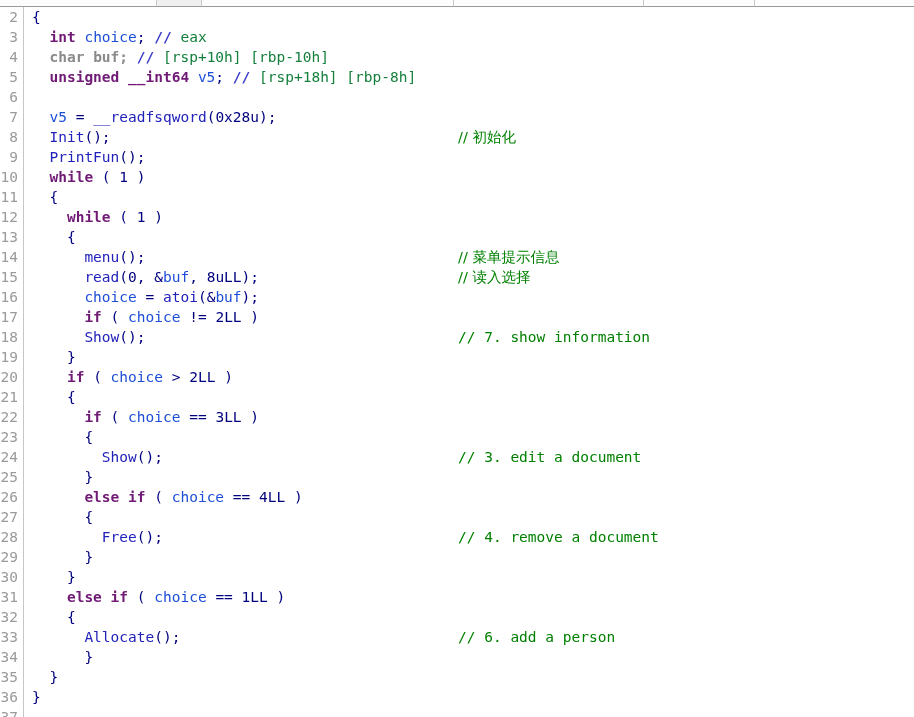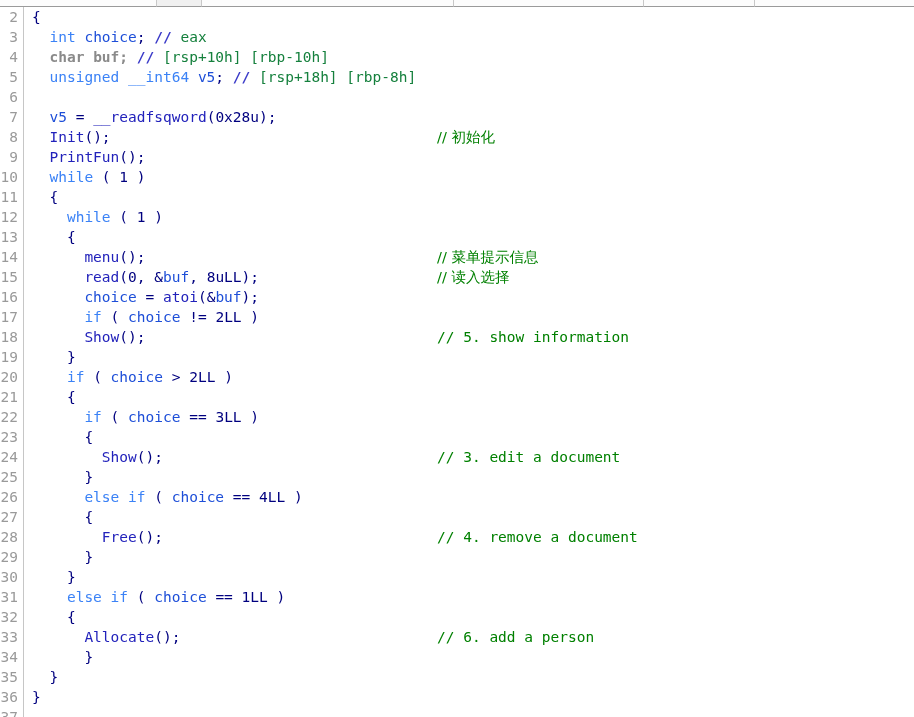--- a/index.html
+++ b/index.html
@@ -82,32 +82,32 @@
     position: relative;
   }
   .code-text {
     position: absolute;
     left: 7px;
     top: 0;
     white-space: pre;
   }
   .code-cmt {
     position: absolute;
-    left: 412px;
+    left: 433px;
     top: 0;
     white-space: pre;
     color: #008000;
     font-size: 14.5px;
   }
   .code-cmt.cjk {
     font-family: "DejaVu Sans", "Liberation Sans", sans-serif;
   }
 
   
-  .t-kw    { color: #3b82f6; font-weight: normal; }   
+  .t-kw    { color: #701a75; font-weight: bold; }   
   .t-plain { color: #00007f; }                      
   .t-fn    { color: #2222bb; }                      
   .t-var   { color: #1d4ed8; }                      
   .t-grey  { color: #8a8a8a; font-weight: bold; }                      
   .t-cmtb  { color: #3a3ac8; font-weight: bold; }   
   .t-cmtv  { color: #15803d; }                      
 </style>
 </head>
 <body>
 
@@ -169,21 +169,21 @@
     <div class="code-line"><span class="code-text">  <span class="t-fn">Init</span><span class="t-plain">(</span><span class="t-plain">)</span><span class="t-plain">;</span></span><span class="code-cmt cjk">// 初始化</span></div>
     <div class="code-line"><span class="code-text">  <span class="t-fn">PrintFun</span><span class="t-plain">(</span><span class="t-plain">)</span><span class="t-plain">;</span></span></div>
     <div class="code-line"><span class="code-text">  <span class="t-kw">while</span> <span class="t-plain">(</span> <span class="t-plain">1</span> <span class="t-plain">)</span></span></div>
     <div class="code-line"><span class="code-text">  <span class="t-plain">{</span></span></div>
     <div class="code-line"><span class="code-text">    <span class="t-kw">while</span> <span class="t-plain">(</span> <span class="t-plain">1</span> <span class="t-plain">)</span></span></div>
     <div class="code-line"><span class="code-text">    <span class="t-plain">{</span></span></div>
     <div class="code-line"><span class="code-text">      <span class="t-fn">menu</span><span class="t-plain">(</span><span class="t-plain">)</span><span class="t-plain">;</span></span><span class="code-cmt cjk">// 菜单提示信息</span></div>
     <div class="code-line"><span class="code-text">      <span class="t-fn">read</span><span class="t-plain">(</span><span class="t-plain">0</span><span class="t-plain">,</span> <span class="t-plain">&amp;</span><span class="t-var">buf</span><span class="t-plain">,</span> <span class="t-plain">8</span><span class="t-plain">uLL</span><span class="t-plain">)</span><span class="t-plain">;</span></span><span class="code-cmt cjk">// 读入选择</span></div>
     <div class="code-line"><span class="code-text">      <span class="t-var">choice</span> <span class="t-plain">=</span> <span class="t-fn">atoi</span><span class="t-plain">(</span><span class="t-plain">&amp;</span><span class="t-var">buf</span><span class="t-plain">)</span><span class="t-plain">;</span></span></div>
     <div class="code-line"><span class="code-text">      <span class="t-kw">if</span> <span class="t-plain">(</span> <span class="t-var">choice</span> <span class="t-plain">!</span><span class="t-plain">=</span> <span class="t-plain">2</span><span class="t-plain">LL</span> <span class="t-plain">)</span></span></div>
-    <div class="code-line"><span class="code-text">      <span class="t-fn">Show</span><span class="t-plain">(</span><span class="t-plain">)</span><span class="t-plain">;</span></span><span class="code-cmt">// 5. show information</span></div>
+    <div class="code-line"><span class="code-text">      <span class="t-fn">Show</span><span class="t-plain">(</span><span class="t-plain">)</span><span class="t-plain">;</span></span><span class="code-cmt">// 7. show information</span></div>
     <div class="code-line"><span class="code-text">    <span class="t-plain">}</span></span></div>
     <div class="code-line"><span class="code-text">    <span class="t-kw">if</span> <span class="t-plain">(</span> <span class="t-var">choice</span> <span class="t-plain">&gt;</span> <span class="t-plain">2</span><span class="t-plain">LL</span> <span class="t-plain">)</span></span></div>
     <div class="code-line"><span class="code-text">    <span class="t-plain">{</span></span></div>
     <div class="code-line"><span class="code-text">      <span class="t-kw">if</span> <span class="t-plain">(</span> <span class="t-var">choice</span> <span class="t-plain">=</span><span class="t-plain">=</span> <span class="t-plain">3</span><span class="t-plain">LL</span> <span class="t-plain">)</span></span></div>
     <div class="code-line"><span class="code-text">      <span class="t-plain">{</span></span></div>
     <div class="code-line"><span class="code-text">        <span class="t-fn">Show</span><span class="t-plain">(</span><span class="t-plain">)</span><span class="t-plain">;</span></span><span class="code-cmt">// 3. edit a document</span></div>
     <div class="code-line"><span class="code-text">      <span class="t-plain">}</span></span></div>
     <div class="code-line"><span class="code-text">      <span class="t-kw">else</span> <span class="t-kw">if</span> <span class="t-plain">(</span> <span class="t-var">choice</span> <span class="t-plain">=</span><span class="t-plain">=</span> <span class="t-plain">4</span><span class="t-plain">LL</span> <span class="t-plain">)</span></span></div>
     <div class="code-line"><span class="code-text">      <span class="t-plain">{</span></span></div>
     <div class="code-line"><span class="code-text">        <span class="t-fn">Free</span><span class="t-plain">(</span><span class="t-plain">)</span><span class="t-plain">;</span></span><span class="code-cmt">// 4. remove a document</span></div>

